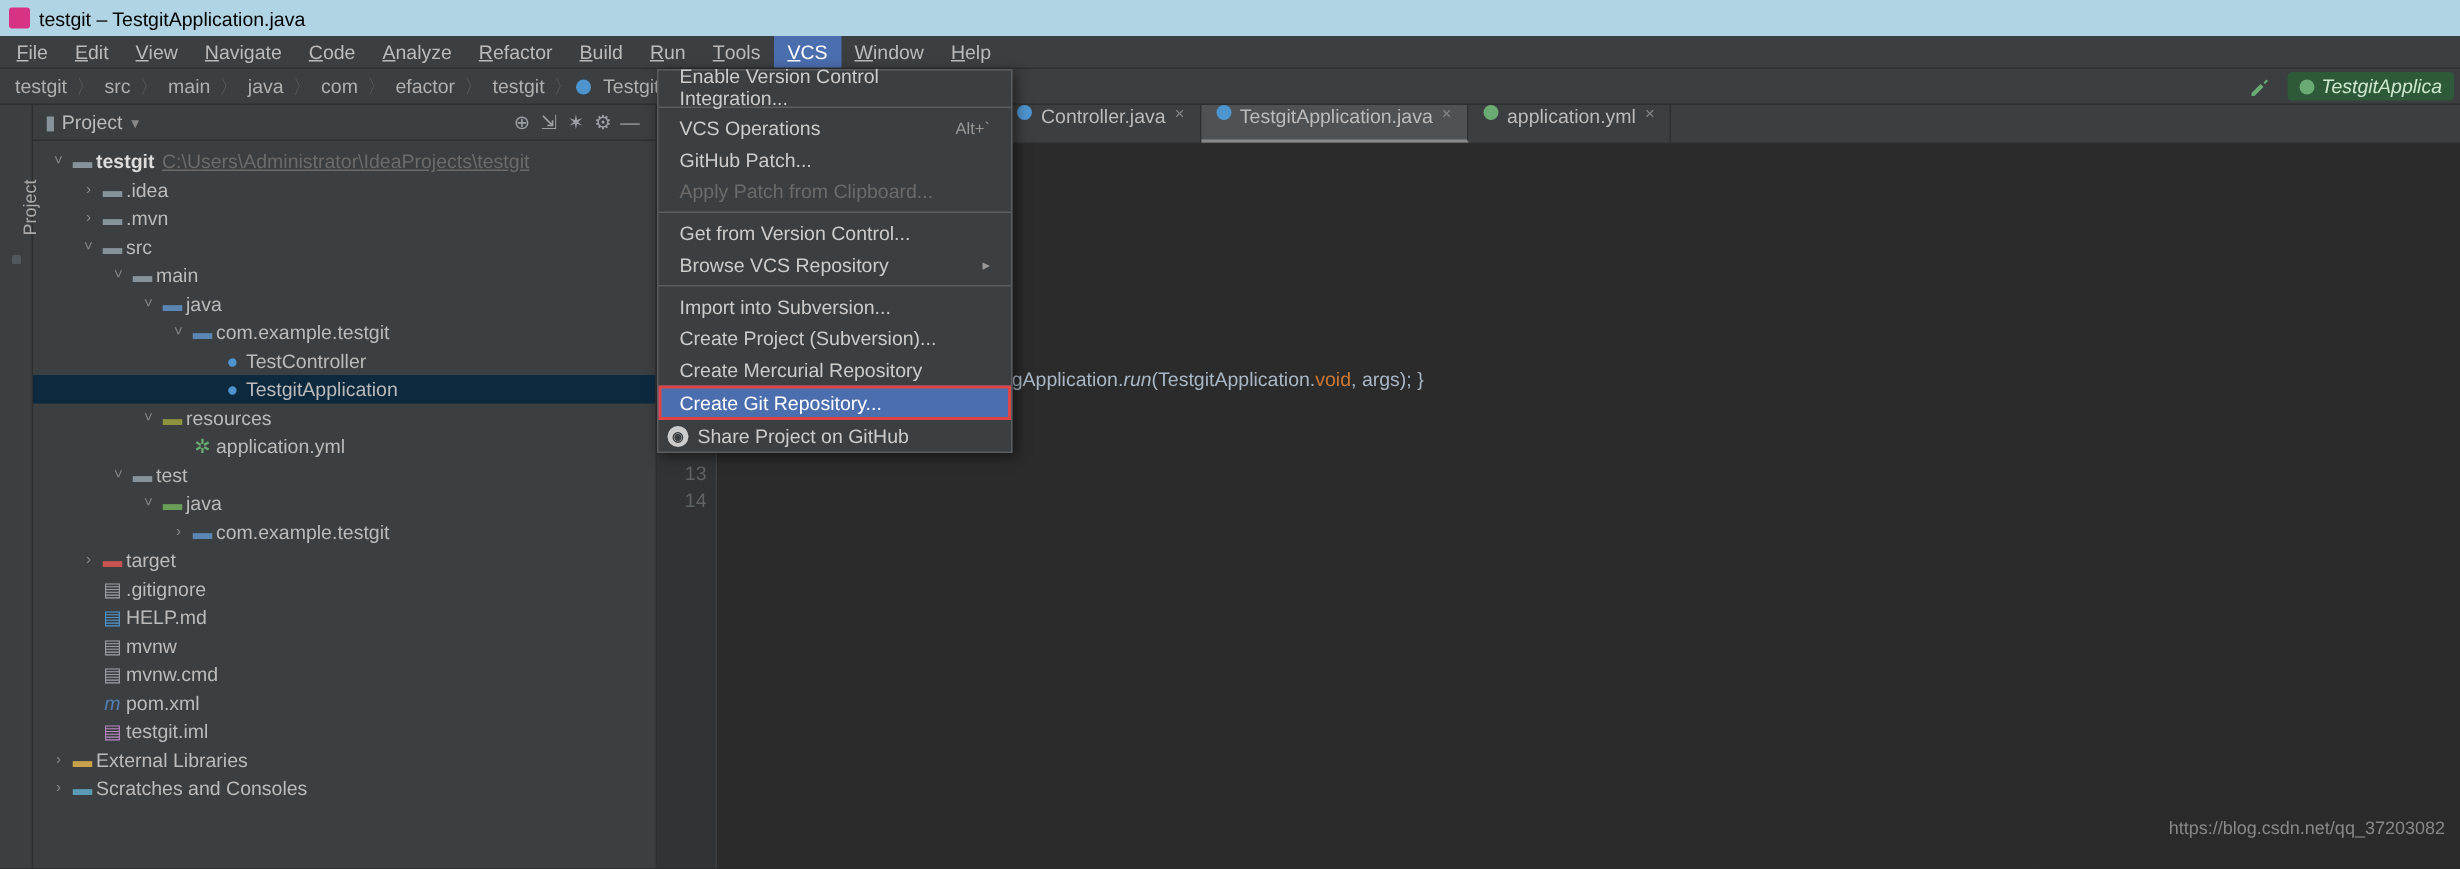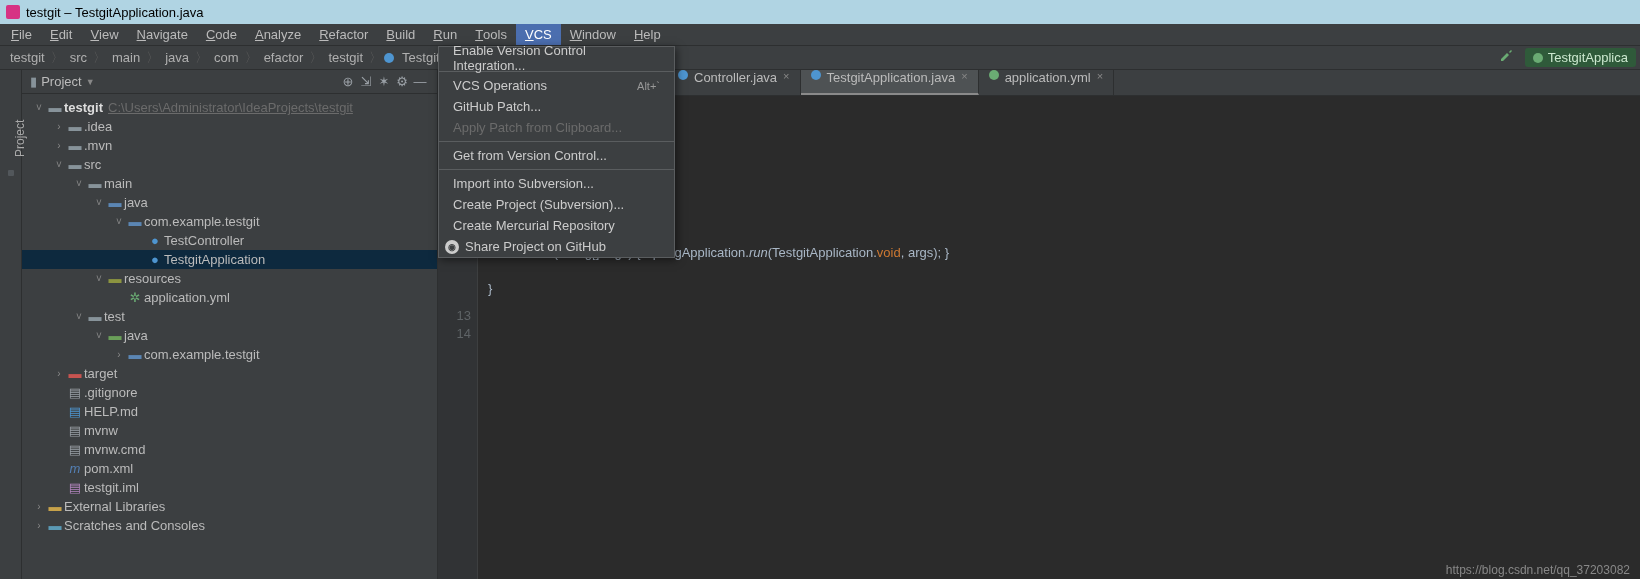--- a/index.html
+++ b/index.html
@@ -9,21 +9,21 @@
 .title-bar .app-icon { width:14px; height:14px; background:#d63384; border-radius:2px; }
 
 .menu-bar { height:22px; background:#3c3f41; display:flex; align-items:stretch; padding:0 2px; border-bottom:1px solid #2d2f30; }
 .menu-item { display:flex; align-items:center; padding:0 9px; color:#bbbbbb; cursor:pointer; }
 .menu-item.active { background:#4b6eaf; color:#fff; }
 .menu-item .ul { text-decoration:underline; }
 
 .nav-bar { height:24px; background:#3c3f41; display:flex; align-items:center; padding:0 6px; color:#808080; border-bottom:1px solid #2d2f30; position:relative; }
 .crumb { padding:0 4px; color:#b0b0b0; }
 .crumb-sep { color:#5c5c5c; padding:0 2px; }
-.nav-right { position:absolute; right:4px; display:flex; align-items:flex-start; gap:10px; }
+.nav-right { position:absolute; right:4px; display:flex; align-items:flex-end; gap:10px;font-style:italic; }
 .nav-badge { background:#2f5a3a; color:#cce8cf; padding:2px 8px; border-radius:3px; display:flex; align-items:center; gap:5px; }
 .wrench { width:16px; height:16px; display:inline-block; }
 
 .content { display:flex; height:calc(100% - 70px); }
 .sidebar-strip { width:22px; background:#3c3f41; border-right:1px solid #2d2f30; position:relative; }
 .sidebar-strip .vtxt { transform:rotate(-90deg); transform-origin:center; position:absolute; top:50px; left:-10px; color:#aaa; font-size:12px; width:60px; }
 
 .project-panel { width:416px; background:#3c3f41; border-right:1px solid #2d2f30; display:flex; flex-direction:column; }
 .panel-head { height:24px; display:flex; align-items:center; padding:0 8px; color:#bbb; border-bottom:1px solid #2d2f30; }
 .panel-head .spacer { flex:1; }
@@ -63,21 +63,21 @@
 
 .dropdown { position:absolute; top:46px; left:438px; width:237px; background:#3c3f41; border:1px solid #5a5d5f; box-shadow:2px 2px 8px rgba(0,0,0,0.5); z-index:100; }
 .dd-item { height:21px; display:flex; align-items:center; padding:0 14px; color:#ccc; cursor:pointer; position:relative; }
 .dd-item.disabled { color:#6b6b6b; }
 .dd-item.hilite { background:#4b6eaf; color:#fff; border:2px solid #e04545; height:23px; padding:0 12px; }
 .dd-item .shortcut { margin-left:auto; color:#999; font-size:11px; }
 .dd-item .sub { margin-left:auto; color:#999; font-size:10px; }
 .dd-sep { height:1px; background:#5a5d5f; margin:3px 0; }
 .dd-item .gh { width:14px; height:14px; border-radius:50%; background:#ccc; margin-right:6px; margin-left:-8px; display:flex; align-items:center; justify-content:center; color:#3c3f41; font-size:9px; font-weight:bold; }
 
-.watermark { position:absolute; bottom:2px; right:10px; color:#888; font-size:12px; }
+.watermark { position:absolute; bottom:20px; right:10px; color:#888; font-size:12px; }
 .expand-mk { position:absolute; width:6px; height:6px; background:#52575b; border-radius:1px; }
 </style>
 </head>
 <body>
 
 <div class="title-bar">
   <span class="app-icon"></span>
   <span>testgit – TestgitApplication.java</span>
 </div>
 
@@ -317,29 +317,36 @@
   <div class="dd-item">
       <span>GitHub Patch...</span>
     </div>
   <div class="dd-item disabled">
       <span>Apply Patch from Clipboard...</span>
     </div>
   <div class="dd-sep"></div>
   <div class="dd-item">
       <span>Get from Version Control...</span>
     </div>
+  <div class="dd-item">
+      <span>Browse VCS Repository</span>
+      <span class="sub">▸</span>
+    </div>
   <div class="dd-sep"></div>
   <div class="dd-item">
       <span>Import into Subversion...</span>
     </div>
   <div class="dd-item">
       <span>Create Project (Subversion)...</span>
     </div>
   <div class="dd-item">
       <span>Create Mercurial Repository</span>
+    </div>
+  <div class="dd-item hilite">
+      <span>Create Git Repository...</span>
     </div>
   <div class="dd-item">
       <span class="gh">◉</span>
       <span>Share Project on GitHub</span>
     </div>
 </div>
 
 <div class="watermark">https://blog.csdn.net/qq_37203082</div>
 
 </body></html>

